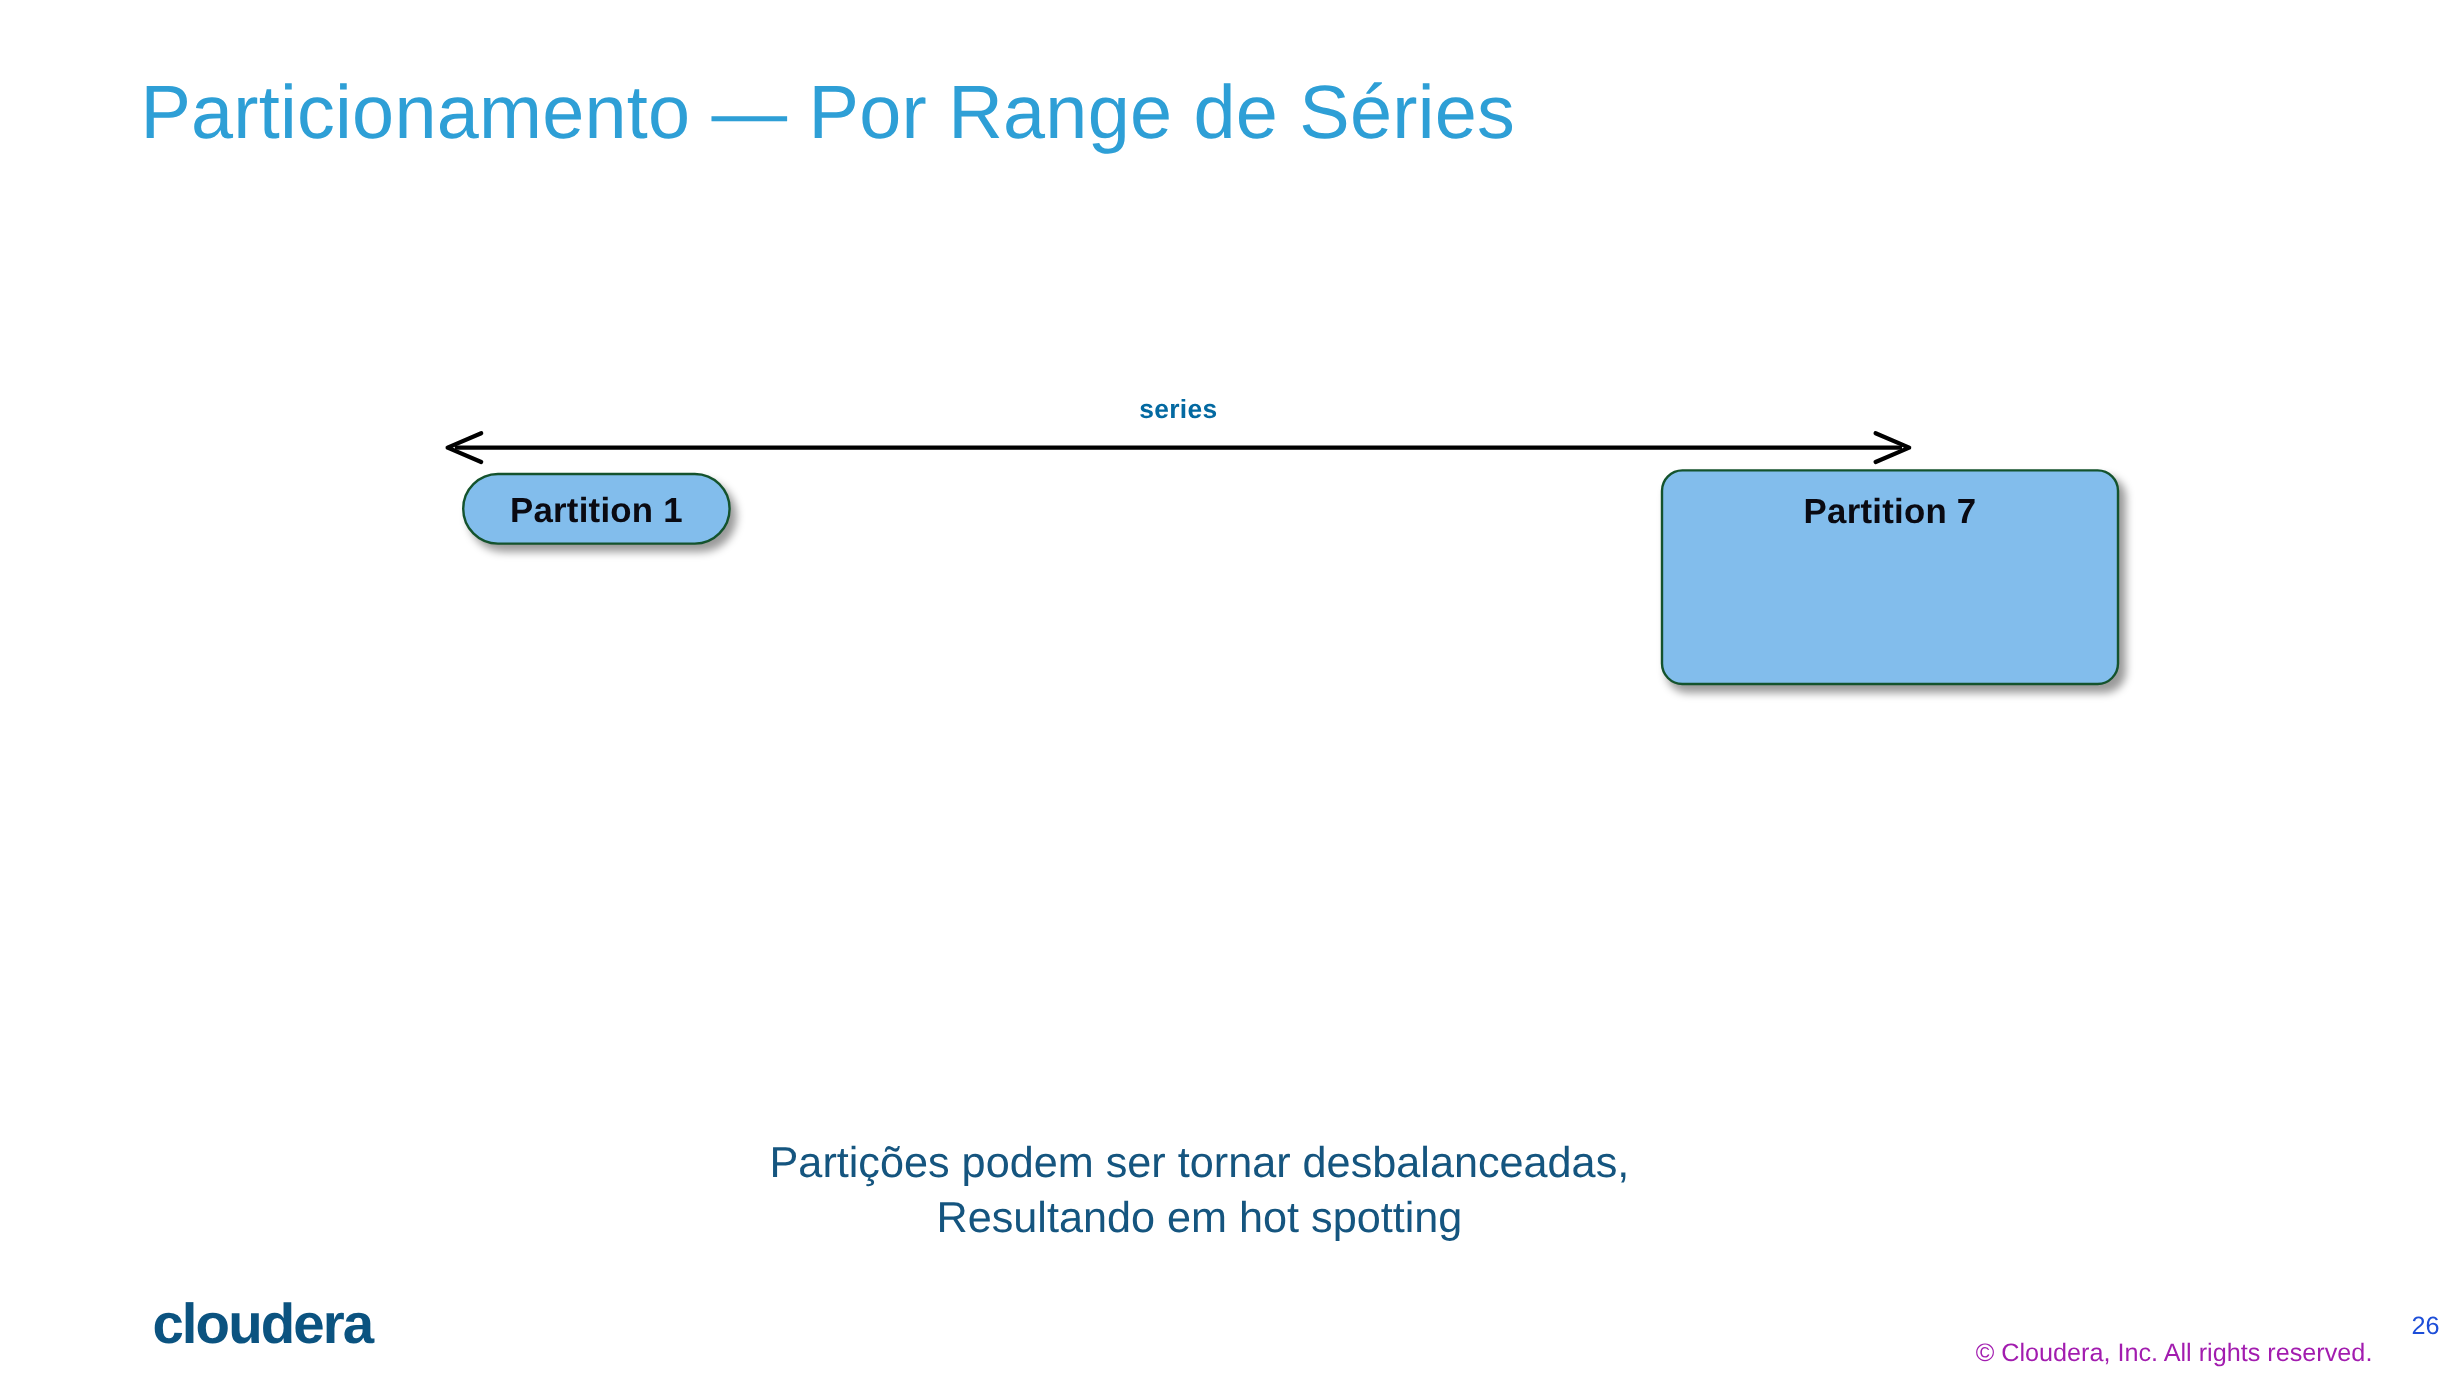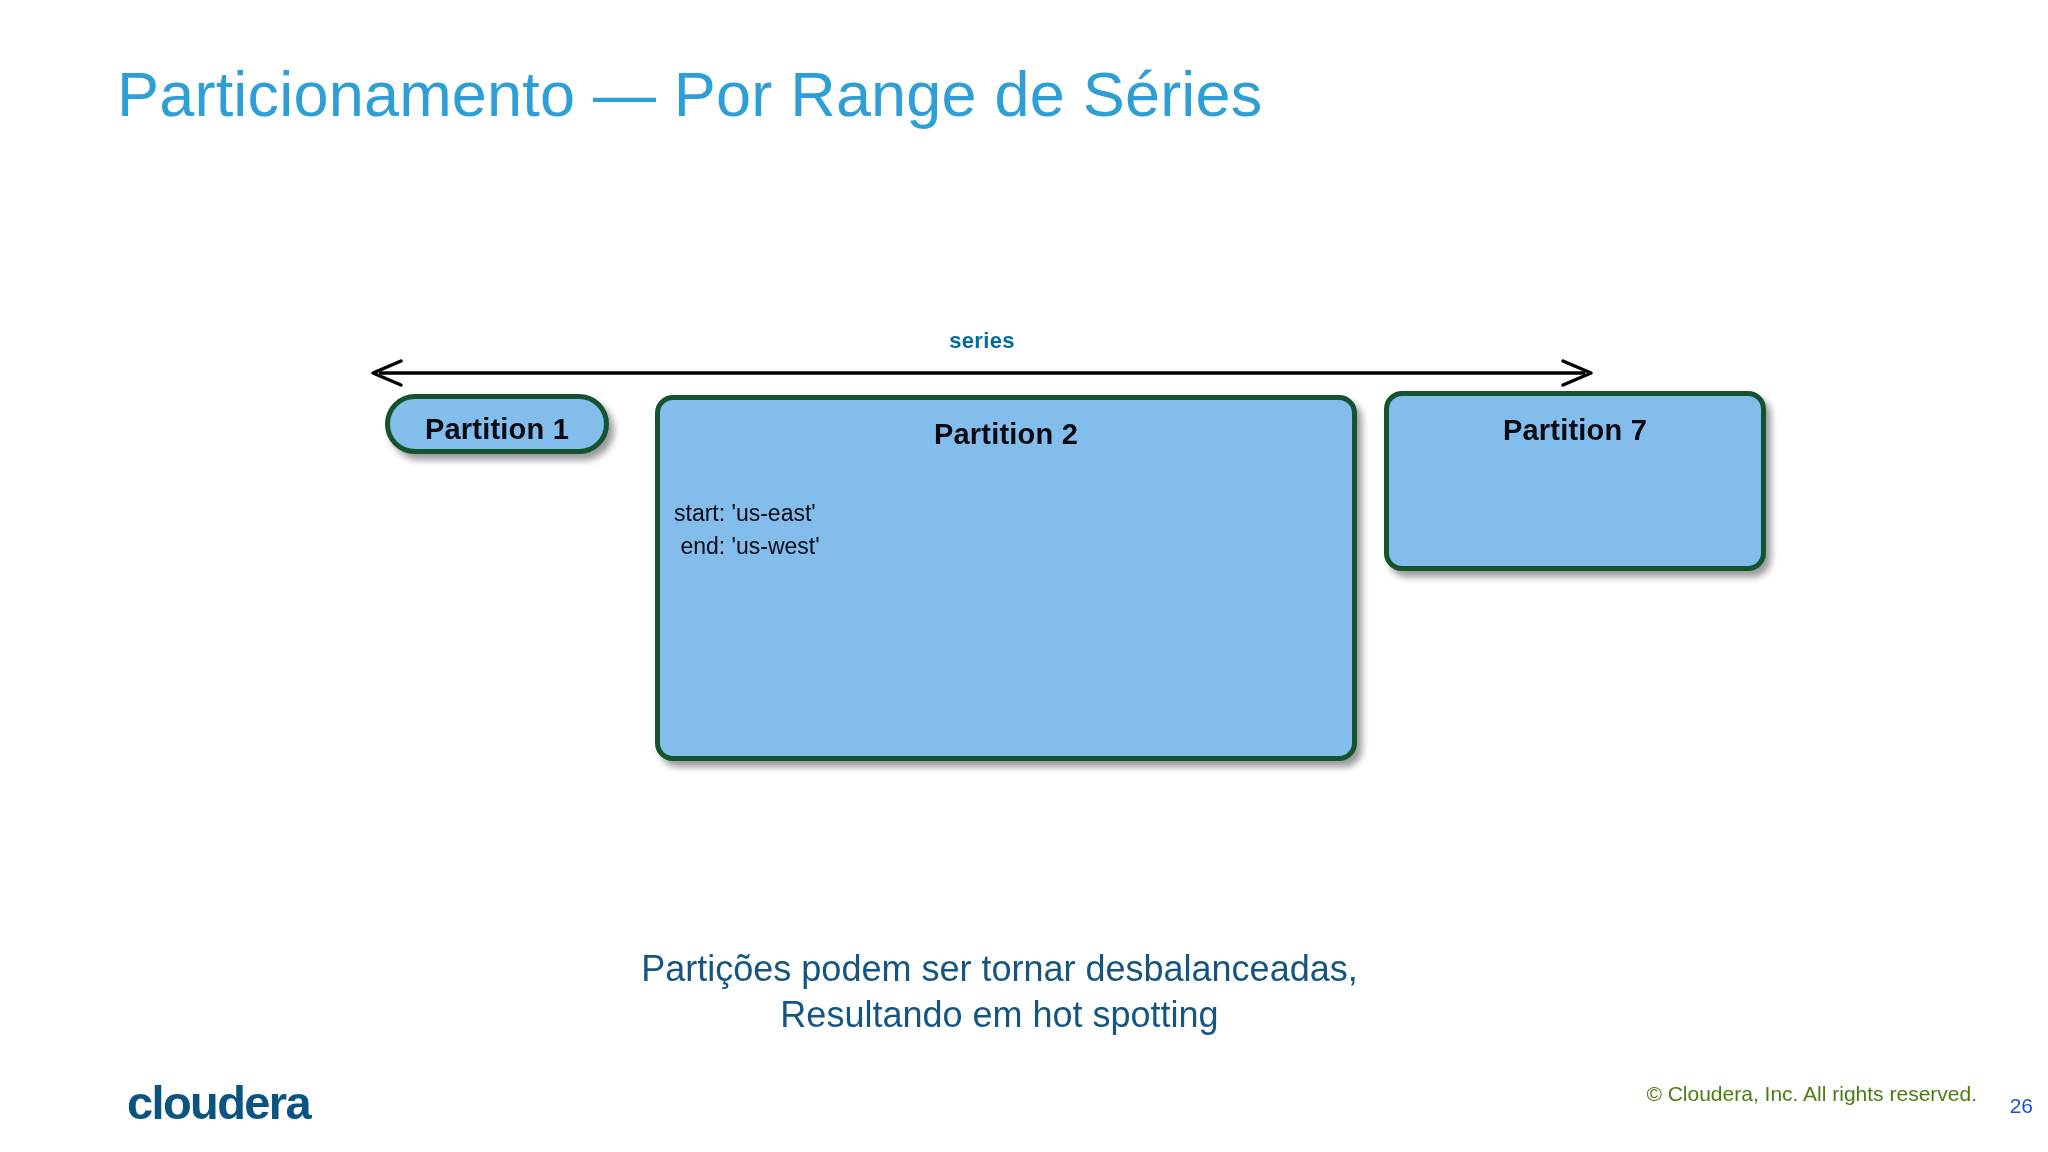--- a/index.html
+++ b/index.html
@@ -66,21 +66,21 @@
     left: 310px;
     top: 352px;
     width: 1250px;
     height: 42px;
   }
 
   
   .partition {
     position: absolute;
     background: #82BDEC;
-    border: 5px solid #14532d;
+    border: 2px solid #14532d;
     box-shadow: 5px 6px 7px rgba(0,0,0,0.40);
     box-sizing: border-box;
   }
   .p-title {
     position: absolute;
     left: 0;
     right: 0;
     text-align: center;
     font-family: "Liberation Sans", sans-serif;
     font-weight: bold;
@@ -152,24 +152,24 @@
     top: 1075px;
     font-family: "Liberation Sans", sans-serif;
     font-size: 47px;
     font-weight: bold;
     color: #0B5380;
     letter-spacing: -1.6px;
   }
   #footer-copyright {
     position: absolute;
     right: 118px;
-    top: 1082px;
+    top: 1116px;
     font-family: "Liberation Sans", sans-serif;
     font-size: 21px;
-    color: #4d7c0f;
+    color: #a21caf;
     white-space: nowrap;
   }
   #footer-pagenum {
     position: absolute;
     right: 62px;
     top: 1094px;
     font-family: "Liberation Sans", sans-serif;
     font-size: 21px;
     color: #1d4ed8;
   }
@@ -189,25 +189,20 @@
       <line x1="22" y1="21" x2="1228" y2="21" stroke="#000000" stroke-width="3.5"></line>
       <polyline points="44,9 16,21 44,33" fill="none" stroke="#000000" stroke-width="3.5" stroke-linecap="round" stroke-linejoin="round"></polyline>
       <polyline points="1206,9 1234,21 1206,33" fill="none" stroke="#000000" stroke-width="3.5" stroke-linecap="round" stroke-linejoin="round"></polyline>
     </svg>
 
     <div class="partition" id="partition-1">
       <div class="p-title">Partition 1</div>
       <div class="p-range"></div>
     </div>
 
-    <div class="partition" id="partition-2">
-      <div class="p-title">Partition 2</div>
-      <div class="p-range">start: 'us-east'
- end: 'us-west'</div>
-    </div>
 
     <div class="partition" id="partition-3">
       <div class="p-title">Partition 7</div>
     </div>
 
   </div>
 
   <div id="caption">
     <span class="cap-line">Partições podem ser tornar desbalanceadas,</span>
     <span class="cap-line">Resultando em hot spotting</span>

